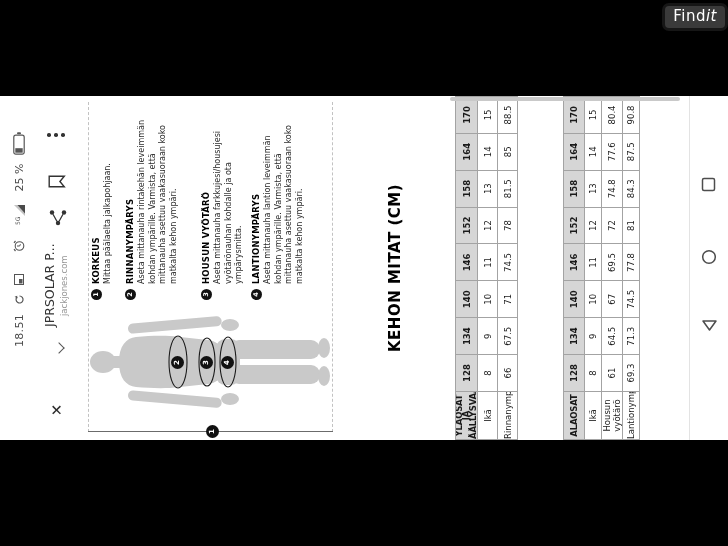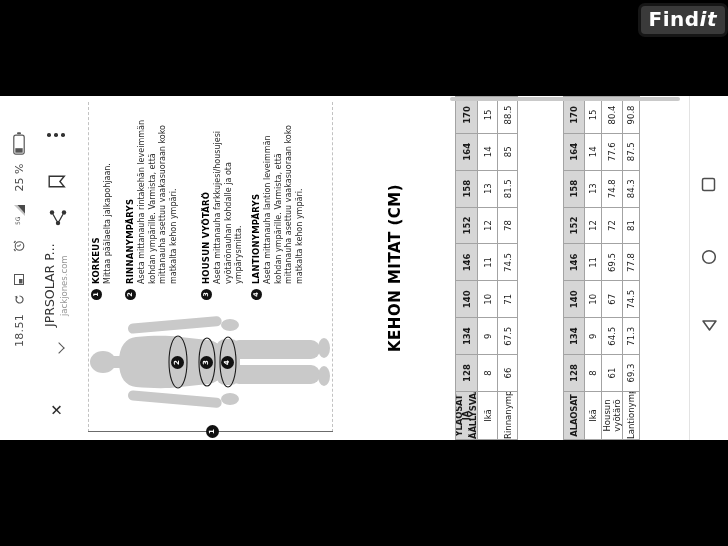--- a/index.html
+++ b/index.html
@@ -1,20 +1,20 @@
 <!DOCTYPE html>
 <html><head>
 <meta charset="utf-8">
 <style>
   html,body{margin:0;padding:0;background:#000;}
   .canvas{position:relative;width:728px;height:546px;background:#000;overflow:hidden;
           font-family:"DejaVu Sans","Liberation Sans",sans-serif;}
   
   .findit{position:absolute;top:6px;right:3px;background:#3a3a3a;color:#fff;
-          padding:1px 8px 3px 8px;border-radius:4px;font-size:20px;font-weight:bold;
+          padding:1px 8px 3px 8px;border-radius:4px;font-size:15px;font-weight:normal;
           letter-spacing:0.5px;box-shadow:0 0 0 3px #161616;}
   .findit i{font-style:italic;}
   
   .phone{position:absolute;left:0;top:440px;width:344px;height:728px;background:#fff;
          transform:rotate(-90deg);transform-origin:0 0;color:#222;}
   
   .status{position:absolute;top:0;left:0;right:0;height:38px;display:flex;align-items:center;
           padding-left:93px;font-size:11px;color:#4a4a4a;}
   .status .t{letter-spacing:0.3px;}
   .s-ic{display:inline-flex;align-items:center;margin-left:9px;}

